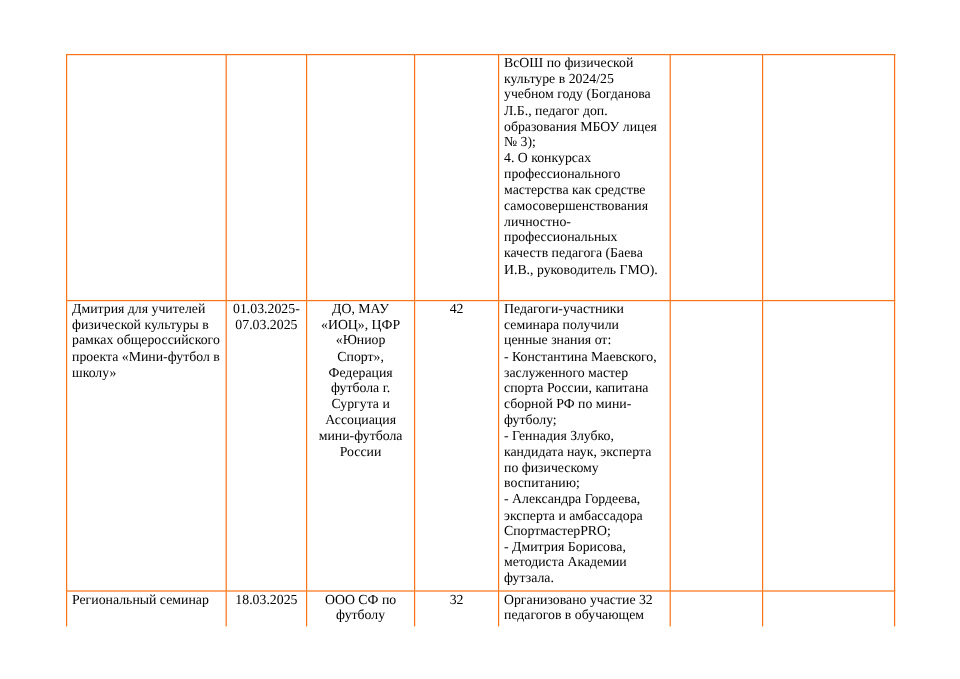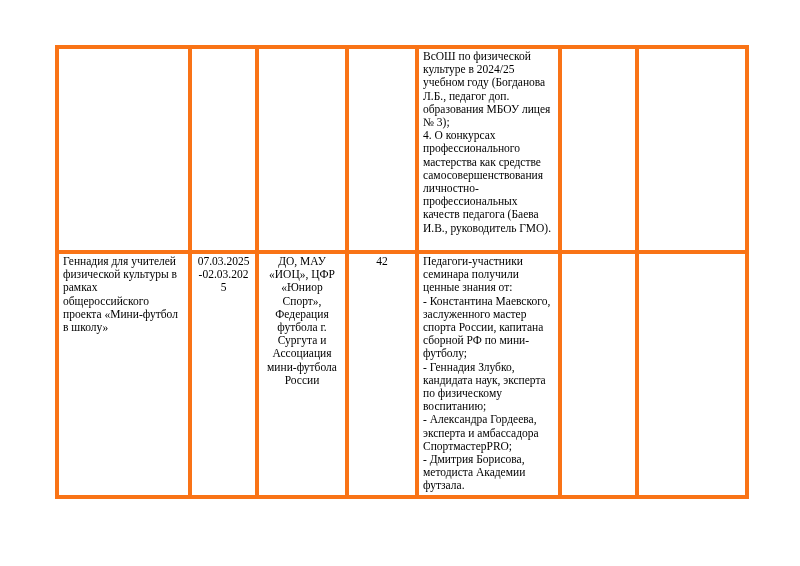--- a/index.html
+++ b/index.html
@@ -20,21 +20,21 @@
     position: absolute;
     left: 55px;
     top: 45px;
     width: 690px;
     border-collapse: collapse;
     table-layout: fixed;
     font-size: 11.5px;
     line-height: 13.2px;
   }
   table.doc-table td {
-    border: 4px solid #f97316;
+    border: 1px solid #f97316;
     vertical-align: top;
     padding: 1px 4px 2px 4px;
     word-wrap: break-word;
   }
   tr.row-last td { border-bottom: none; }
   .cell-left   { text-align: left; }
   .cell-center { text-align: center; }
   .pre { white-space: pre-line; }
 </style>
 </head>
@@ -58,28 +58,37 @@
       <td class="cell-center"></td>
       <td class="cell-center"></td>
       <td class="cell-center"></td>
       <td class="cell-left pre">ВсОШ по физической культуре в 2024/25 учебном году (Богданова Л.Б., педагог доп. образования МБОУ лицея № 3);
 4. О конкурсах профессионального мастерства как средстве самосовершенствования личностно-профессиональных качеств педагога (Баева И.В., руководитель ГМО).</td>
       <td></td>
       <td></td>
     </tr>
 
     <tr style="height:238px;">
-      <td class="cell-left">Геннадия для учителей физической культуры в рамках общероссийского проекта «Мини-футбол в школу»</td>
-      <td class="cell-center">07.03.2025-02.03.2025</td>
+      <td class="cell-left">Дмитрия для учителей физической культуры в рамках общероссийского проекта «Мини-футбол в школу»</td>
+      <td class="cell-center">01.03.2025-07.03.2025</td>
       <td class="cell-center">ДО, МАУ «ИОЦ», ЦФР «Юниор Спорт», Федерация футбола г. Сургута и Ассоциация мини-футбола России</td>
       <td class="cell-center">42</td>
       <td class="cell-left pre">Педагоги-участники семинара получили ценные знания от:
 - Константина Маевского, заслуженного мастер спорта России, капитана сборной РФ по мини-футболу;
 - Геннадия Злубко, кандидата наук, эксперта по физическому воспитанию;
 - Александра Гордеева, эксперта и амбассадора СпортмастерPRO;
 - Дмитрия Борисова, методиста Академии футзала.</td>
       <td></td>
       <td></td>
     </tr>
 
+    <tr class="row-last" style="height:30px;">
+      <td class="cell-left">Региональный семинар</td>
+      <td class="cell-center">18.03.2025</td>
+      <td class="cell-center">ООО СФ по футболу</td>
+      <td class="cell-center">32</td>
+      <td class="cell-left pre">Организовано участие 32 педагогов в обучающем</td>
+      <td></td>
+      <td></td>
+    </tr>
   </tbody>
     </table>
 </div>
 
 </body></html>

